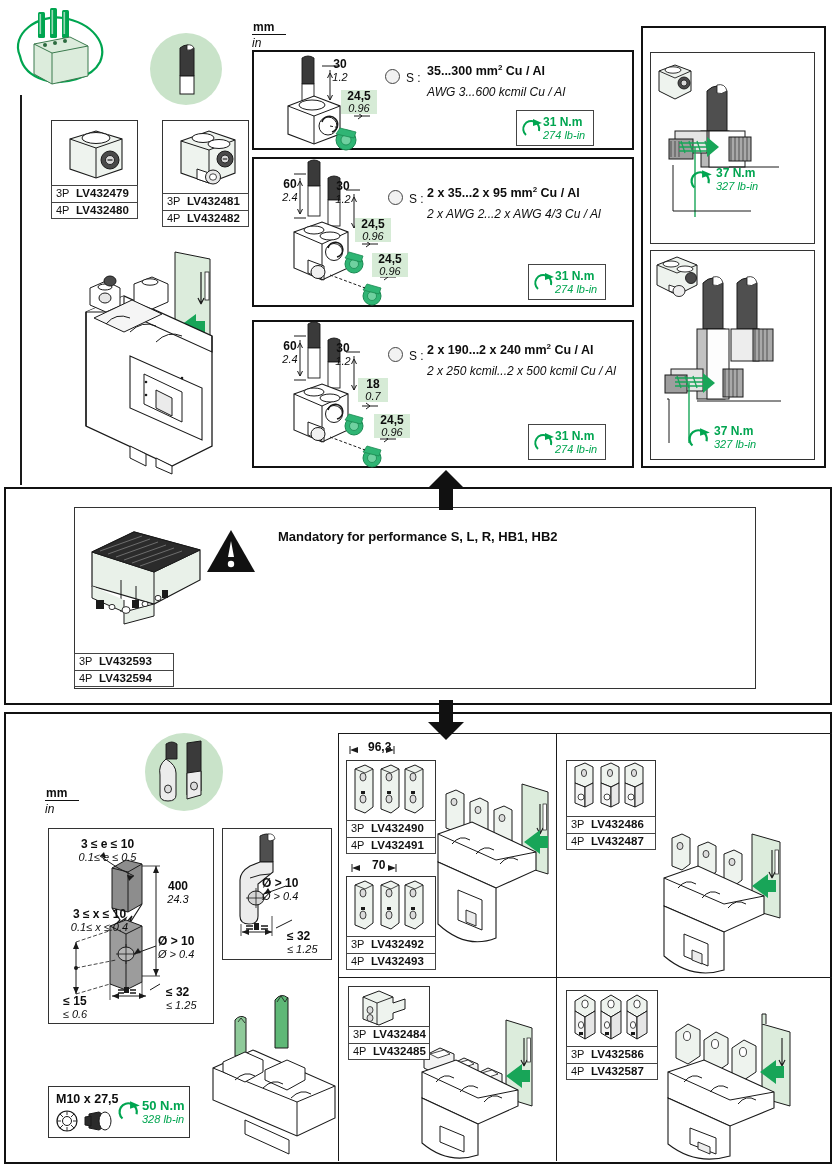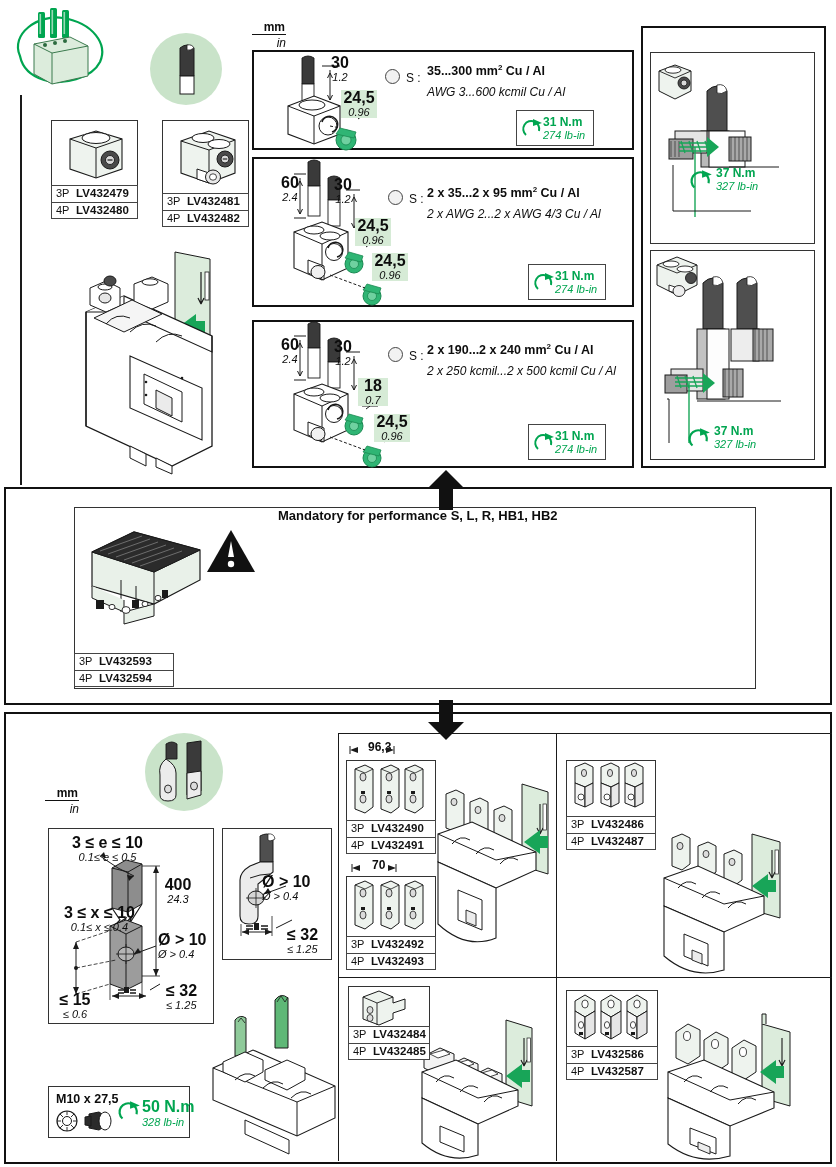--- a/index.html
+++ b/index.html
@@ -24,34 +24,34 @@
 
   
   .torque { position:absolute; border:1px solid #444; background:#fff;
             color:#00a550; padding:4px 8px 4px 26px; z-index:7; }
   .torque .t1 { font-weight:bold; font-size:12px; white-space:nowrap; }
   .torque .t2 { font-style:italic; font-size:11px; white-space:nowrap; }
   .torque .arc { position:absolute; left:5px; top:6px; width:20px; height:24px; }
 
   
   .dim { position:absolute; text-align:center; line-height:1.05; z-index:6; }
-  .dim .a { font-weight:bold; font-size:16px; }
+  .dim .a { font-weight:bold; font-size:12px; }
   .dim .b { font-style:italic; font-size:11px; }
   .dim.hl .a, .dim.hl .b { background:#d6ebd6; padding:0 2px; display:block; }
 
   
   .spec { position:absolute; z-index:6; }
   .spec .l1 { font-weight:bold; font-size:12.5px; white-space:nowrap; }
   .spec .l2 { font-style:italic; font-size:12px; white-space:nowrap; margin-top:7px; }
   .spec sup { font-size:8px; vertical-align:super; }
   .sLabel { position:absolute; font-size:12px; z-index:6; }
   .sCircle { position:absolute; width:15px; height:15px; border:1.2px solid #444;
              border-radius:50%; background:#f2f2f2; z-index:6; }
 
-  .unit { position:absolute; text-align:right; z-index:6; }
+  .unit { position:absolute; text-align:left; z-index:6; }
   .unit .mm { font-weight:bold; font-size:12px; border-bottom:1.4px solid #111; padding:0 1px; }
   .unit .in { font-style:italic; font-size:12px; margin-top:1px; }
 
   .mandatory { position:absolute; font-weight:bold; font-size:13px; z-index:6; white-space:nowrap; }
 
   .circ { position:absolute; border-radius:50%; background:#c9e3c9; }
   svg { display:block; overflow:visible; }
   .bigarrow { position:absolute; z-index:8; }
 </style>
 </head>
@@ -489,21 +489,21 @@
 </div>
 
 <div class="abs" style="left:206px;top:529px;">
   <svg width="50" height="44" viewBox="0 0 50 44">
     <path d="M25 1 L49 43 L1 43 Z" fill="#111"></path>
     <path d="M25 12 L28 28 L22 28 Z" fill="#fff"></path>
     <circle cx="25" cy="35" r="3.2" fill="#fff"></circle>
   </svg>
 </div>
 
-<div class="mandatory" style="left:278px;top:508px;">Mandatory for performance S, L, R, HB1, HB2</div>
+<div class="mandatory" style="left:278px;top:529px;">Mandatory for performance S, L, R, HB1, HB2</div>
 
 <div class="reftable" style="left:74px;top:653px;width:100px;">
   <div class="row">
     <span class="pole">3P</span>
     <span class="ref">LV432593</span>
   </div>
   <div class="row">
     <span class="pole">4P</span>
     <span class="ref">LV432594</span>
   </div>
@@ -664,21 +664,21 @@
       <path d="M30 9 L36 8 L36 18 L30 17 Z" fill="#2b2b2b" stroke="#1a1a1a" stroke-width="1"></path>
     </g>
   </svg>
 </div>
 <div class="abs" style="left:118px;top:1098px;">
   <div style="position:relative;padding-left:24px;color:#00a550;">
     <svg style="position:absolute;left:0;top:1px;width:22px;height:26px;" viewBox="0 0 20 24">
       <path d="M4 18 a8 8 0 1 1 13 -4" fill="none" stroke="#00a550" stroke-width="2"></path>
       <path d="M11 2 L20 6 L11 9 Z" fill="#00a550"></path>
     </svg>
-    <div style="font-weight:bold;font-size:16px;white-space:nowrap;">50 N.m</div>
+    <div style="font-weight:bold;font-size:13px;white-space:nowrap;">50 N.m</div>
     <div style="font-style:italic;font-size:11px;white-space:nowrap;">328 lb-in</div>
   </div>
 </div>
 
 <div class="abs" style="left:556px;top:733px;width:1px;height:428px;background:#1a1a1a;"></div>
 <div class="abs" style="left:338px;top:977px;width:494px;height:1px;background:#1a1a1a;"></div>
 <div class="abs" style="left:338px;top:733px;width:1px;height:428px;background:#1a1a1a;"></div>
 <div class="abs" style="left:338px;top:733px;width:494px;height:1px;background:#1a1a1a;"></div>
 
 <div class="abs" style="left:368px;top:740px;font-weight:bold;font-size:12px;">96,3</div>

